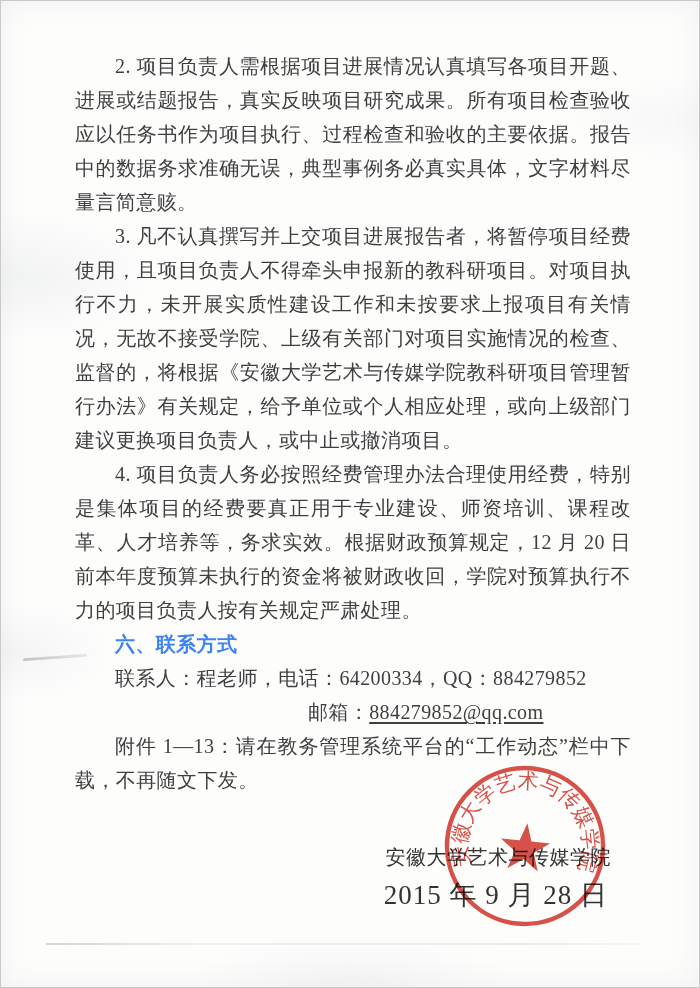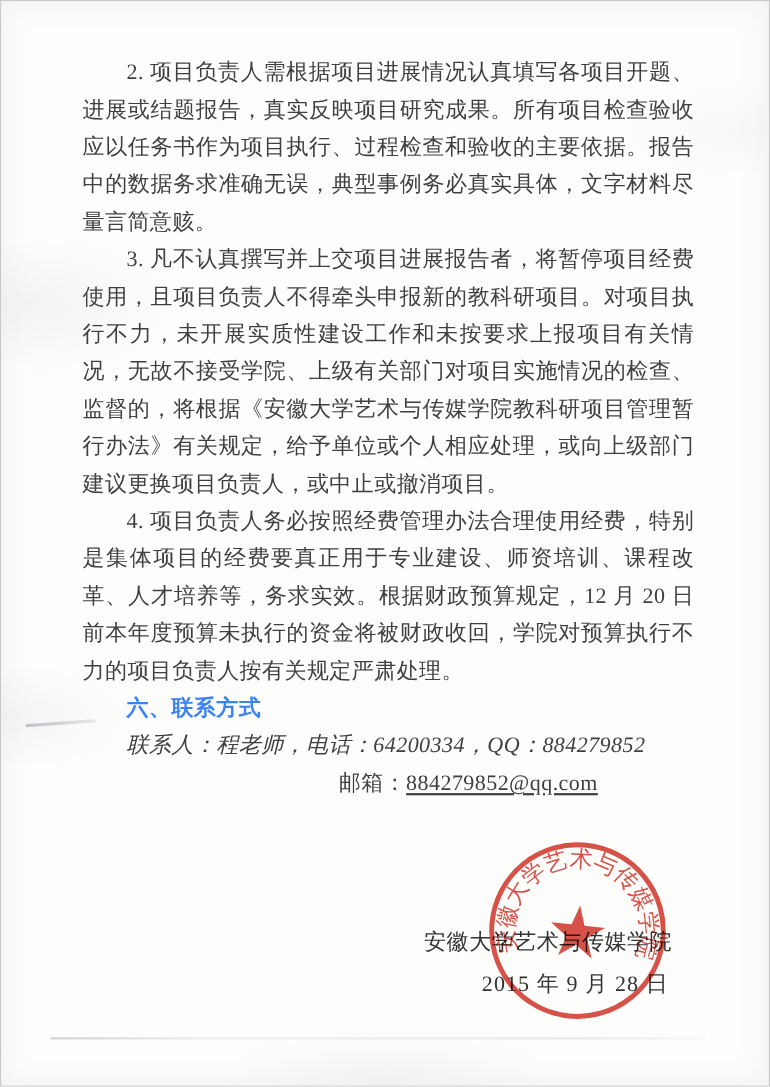--- a/index.html
+++ b/index.html
@@ -28,32 +28,32 @@
     font-size:20px;line-height:34px;
     text-align:justify;letter-spacing:0.4px;
   }
   .body-text p{margin:0;text-indent:2em;}
   .contact-heading{
     margin:10px 0 0 0;text-indent:1.8em;
     font-family:"Liberation Sans","DejaVu Sans",sans-serif;
     font-weight:bold;font-size:20px;line-height:34px;
     color:#3b82f6;
   }
-  .contact-line{margin:0;text-indent:1.6em;font-style:italic;}
+  .contact-line{margin:0;text-indent:1.6em;}
   .email-line{margin:0;padding-left:193px;}
   .email-link{text-decoration:underline;text-underline-offset:3px;margin-top:12px;}
   .attachment{margin-top:34px;}
   .signature{
     position:absolute;top:843px;right:88px;
     font-size:20px;line-height:26px;letter-spacing:0.5px;
     color:#333;mix-blend-mode:multiply;z-index:3;
   }
   .doc-date{
     position:absolute;top:881px;right:91px;
-    font-size:20px;line-height:26px;letter-spacing:1px;
+    font-size:27px;line-height:26px;letter-spacing:1px;
     color:#333;mix-blend-mode:multiply;z-index:3;text-align:center;
   }
   .seal{
     position:absolute;left:439px;top:760px;
     width:170px;height:170px;
     transform:rotate(6deg);
     mix-blend-mode:multiply;
     opacity:0.92;z-index:2;
   }
   .artifact-dash{
@@ -78,20 +78,21 @@
 
   <div class="body-text">
     <p>2. 项目负责人需根据项目进展情况认真填写各项目开题、进展或结题报告，真实反映项目研究成果。所有项目检查验收应以任务书作为项目执行、过程检查和验收的主要依据。报告中的数据务求准确无误，典型事例务必真实具体，文字材料尽量言简意赅。</p>
     <p>3. 凡不认真撰写并上交项目进展报告者，将暂停项目经费使用，且项目负责人不得牵头申报新的教科研项目。对项目执行不力，未开展实质性建设工作和未按要求上报项目有关情况，无故不接受学院、上级有关部门对项目实施情况的检查、监督的，将根据《安徽大学艺术与传媒学院教科研项目管理暂行办法》有关规定，给予单位或个人相应处理，或向上级部门建议更换项目负责人，或中止或撤消项目。</p>
     <p>4. 项目负责人务必按照经费管理办法合理使用经费，特别是集体项目的经费要真正用于专业建设、师资培训、课程改革、人才培养等，务求实效。根据财政预算规定，12 月 20 日前本年度预算未执行的资金将被财政收回，学院对预算执行不力的项目负责人按有关规定严肃处理。</p>
 
     <p class="contact-heading">六、联系方式</p>
     <p class="contact-line">联系人：程老师，电话：64200334，QQ：884279852</p>
     <p class="email-line"><span>邮箱：</span><span class="email-link">884279852@qq.com</span></p>
 
+    <p class="attachment">附件 1—13：请在教务管理系统平台的“工作动态”栏中下载，不再随文下发。</p>
   </div>
 
   <svg class="seal" viewBox="0 0 170 170" aria-hidden="true">
     <circle cx="85" cy="85" r="78" fill="none" stroke-width="4.5" stroke="#d5433a"></circle>
     <path id="sealArc" d="M 32.5 109.5 A 58 58 0 1 1 137.5 109.5" fill="none"></path>
     <text font-size="21" font-family="Liberation Serif, DejaVu Serif, serif" fill="#d5433a">
       <textPath href="#sealArc" startOffset="0" textLength="226" lengthAdjust="spacingAndGlyphs">安徽大学艺术与传媒学院</textPath>
     </text>
     <polygon points="85,62 90.9,79.9 109.7,80 94.5,91.1 100.3,109 85,98 69.7,109 75.5,91.1 60.3,80 79.1,79.9" fill="#d5433a"></polygon>
   </svg>

